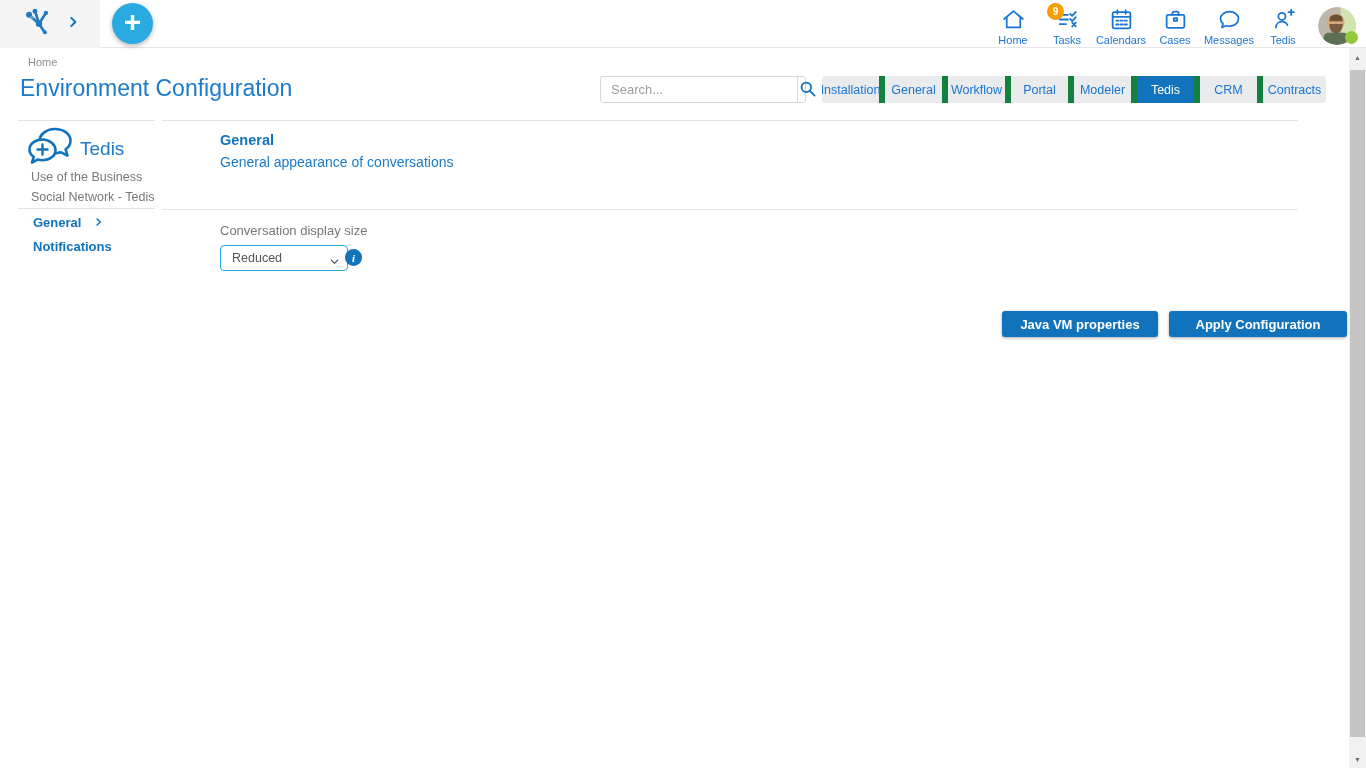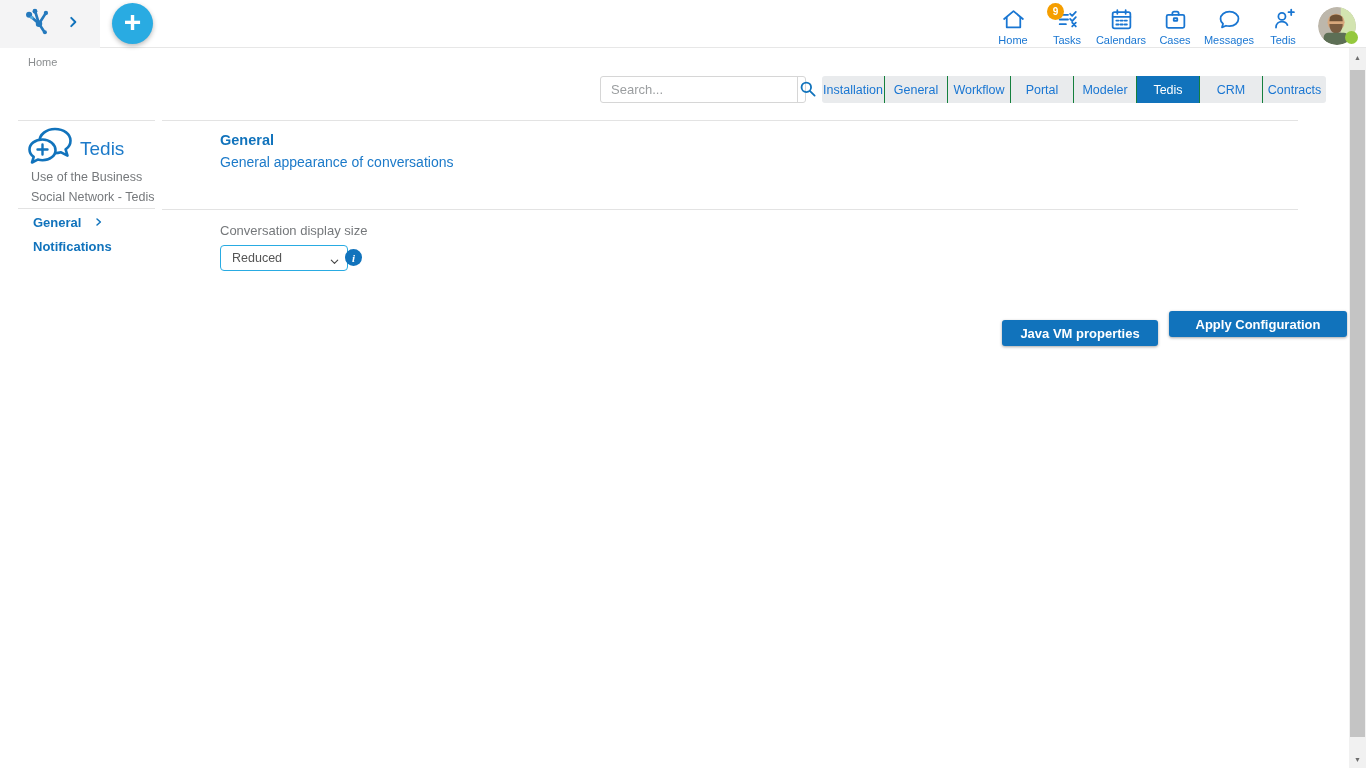--- a/index.html
+++ b/index.html
@@ -39,21 +39,21 @@
                border:1px solid #d6d6d6; border-radius:3px; display:flex; align-items:stretch; }
   .searchbox input { flex:1; border:none; outline:none; padding:0 10px; font-size:13px;
                      color:#444; font-family:"Liberation Sans",sans-serif; background:transparent; }
   .searchbox input::placeholder { color:#9b9ea0; }
   .search-btn { width:36px; border:none; border-left:1px solid #d6d6d6; background:transparent;
                 display:flex; align-items:center; justify-content:center; cursor:pointer; }
 
   .tabstrip { position:absolute; left:822px; top:76px; height:27px; display:flex;
               border-radius:3px; overflow:hidden; }
   .tab { width:63px; display:flex; align-items:center; justify-content:center; font-size:12.5px;
-         color:#1976d2; background:#e9ebed; border-right:1px solid #15803d; cursor:pointer;
+         color:#1976d2; background:#e9ebed; border-right:6px solid #15803d; cursor:pointer;
          white-space:nowrap; }
   .tab:last-child { border-right:none; }
   .tab.active { background:#1173bc; color:#fff; }
 
   
   .divider { position:absolute; height:1px; background:#e3e3e3; }
   .div-side-top { left:18px; top:120px; width:137px; }
   .div-side-mid { left:18px; top:208px; width:137px; }
   .div-main-top { left:162px; top:120px; width:1136px; }
   .div-main-mid { left:162px; top:209px; width:1136px; }
@@ -82,21 +82,21 @@
   .select-chev { position:absolute; right:8px; top:8px; pointer-events:none; }
   .info-icon { position:absolute; left:345px; top:249px; width:17px; height:17px; border-radius:50%;
                background:#1173bc; color:#fff; font-size:11px; font-weight:bold; font-style:italic;
                display:flex; align-items:center; justify-content:center; cursor:pointer;
                font-family:"Liberation Serif", serif; }
 
   .btn { position:absolute; top:311px; height:26px; border:none; border-radius:3px;
          background:#1173bc; color:#fff; font-size:13px; font-weight:bold;
          font-family:"Liberation Sans",sans-serif; cursor:pointer;
          box-shadow:0 1px 3px rgba(0,0,0,.35); }
-  .btn-java { left:1002px; width:156px;margin-top:9px; }
+  .btn-java { left:1002px; width:156px; }
   .btn-apply { left:1169px; width:178px; }
 
   
   .scrollbar { position:absolute; right:0; top:48px; bottom:0; width:17px; background:#f1f1f1; }
   .sb-arrow { position:absolute; left:0; width:17px; height:16px; display:flex; align-items:center;
               justify-content:center; font-size:7px; color:#6e6e6e; cursor:pointer; }
   .sb-up { top:1px; }
   .sb-down { bottom:1px; }
   .sb-thumb { position:absolute; left:1px; right:1px; top:22px; height:667px; background:#c4c4c4;
               cursor:pointer; }
@@ -211,20 +211,21 @@
             <path d="M12.5 11c2-4 11-4 13 0l.5 4h-14z" fill="#6e5135"></path>
             <rect x="6" y="27" width="26" height="13" rx="5" fill="#5d6f55"></rect>
           </g>
         </svg>
         <span class="status-dot"></span>
       </div>
     </div>
   </div>
 
   <div class="breadcrumb">Home</div>
+  <h1 class="page-title">Environment Configuration</h1>
 
   <div class="searchbox">
     <input type="text" placeholder="Search..." style="">
     <button class="search-btn">
       <span>
         <svg width="19" height="19" viewBox="0 0 24 24" fill="none" stroke="#1173bc" stroke-width="2.3" stroke-linecap="round">
             <circle cx="10.5" cy="10.5" r="6"></circle>
             <path d="M15.2 15.2 21 21"></path>
           </svg>
       </span>

